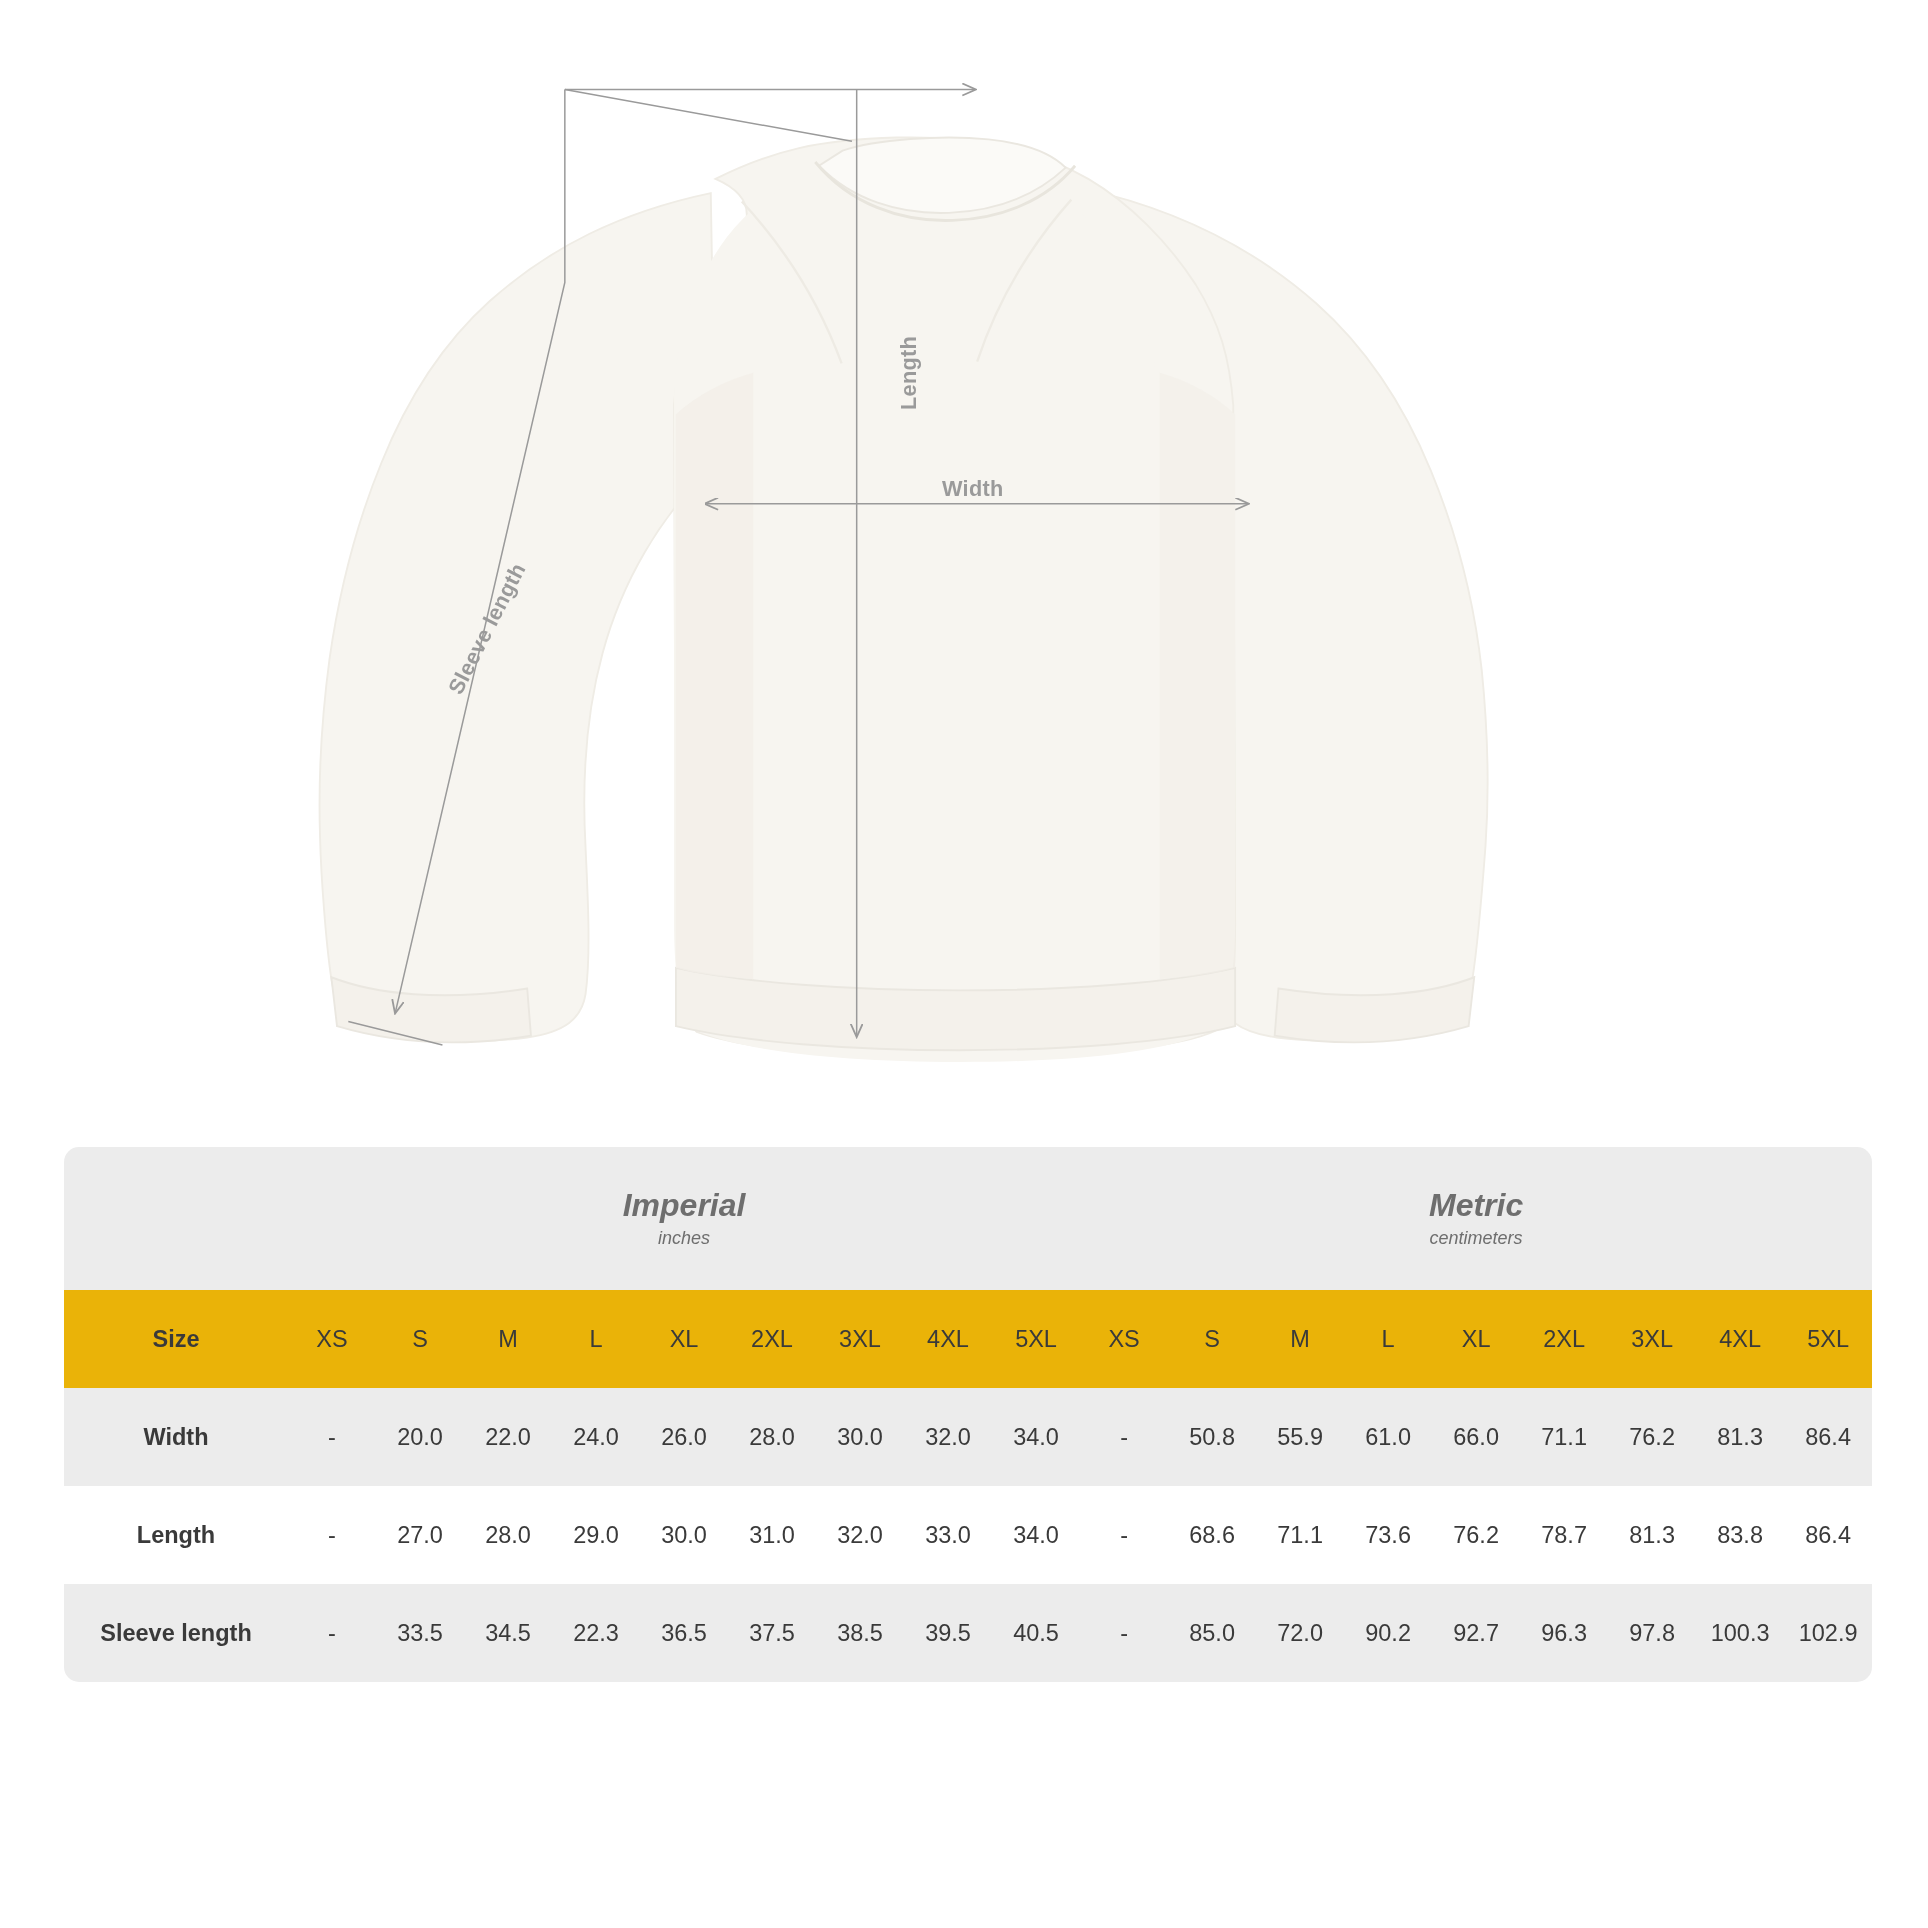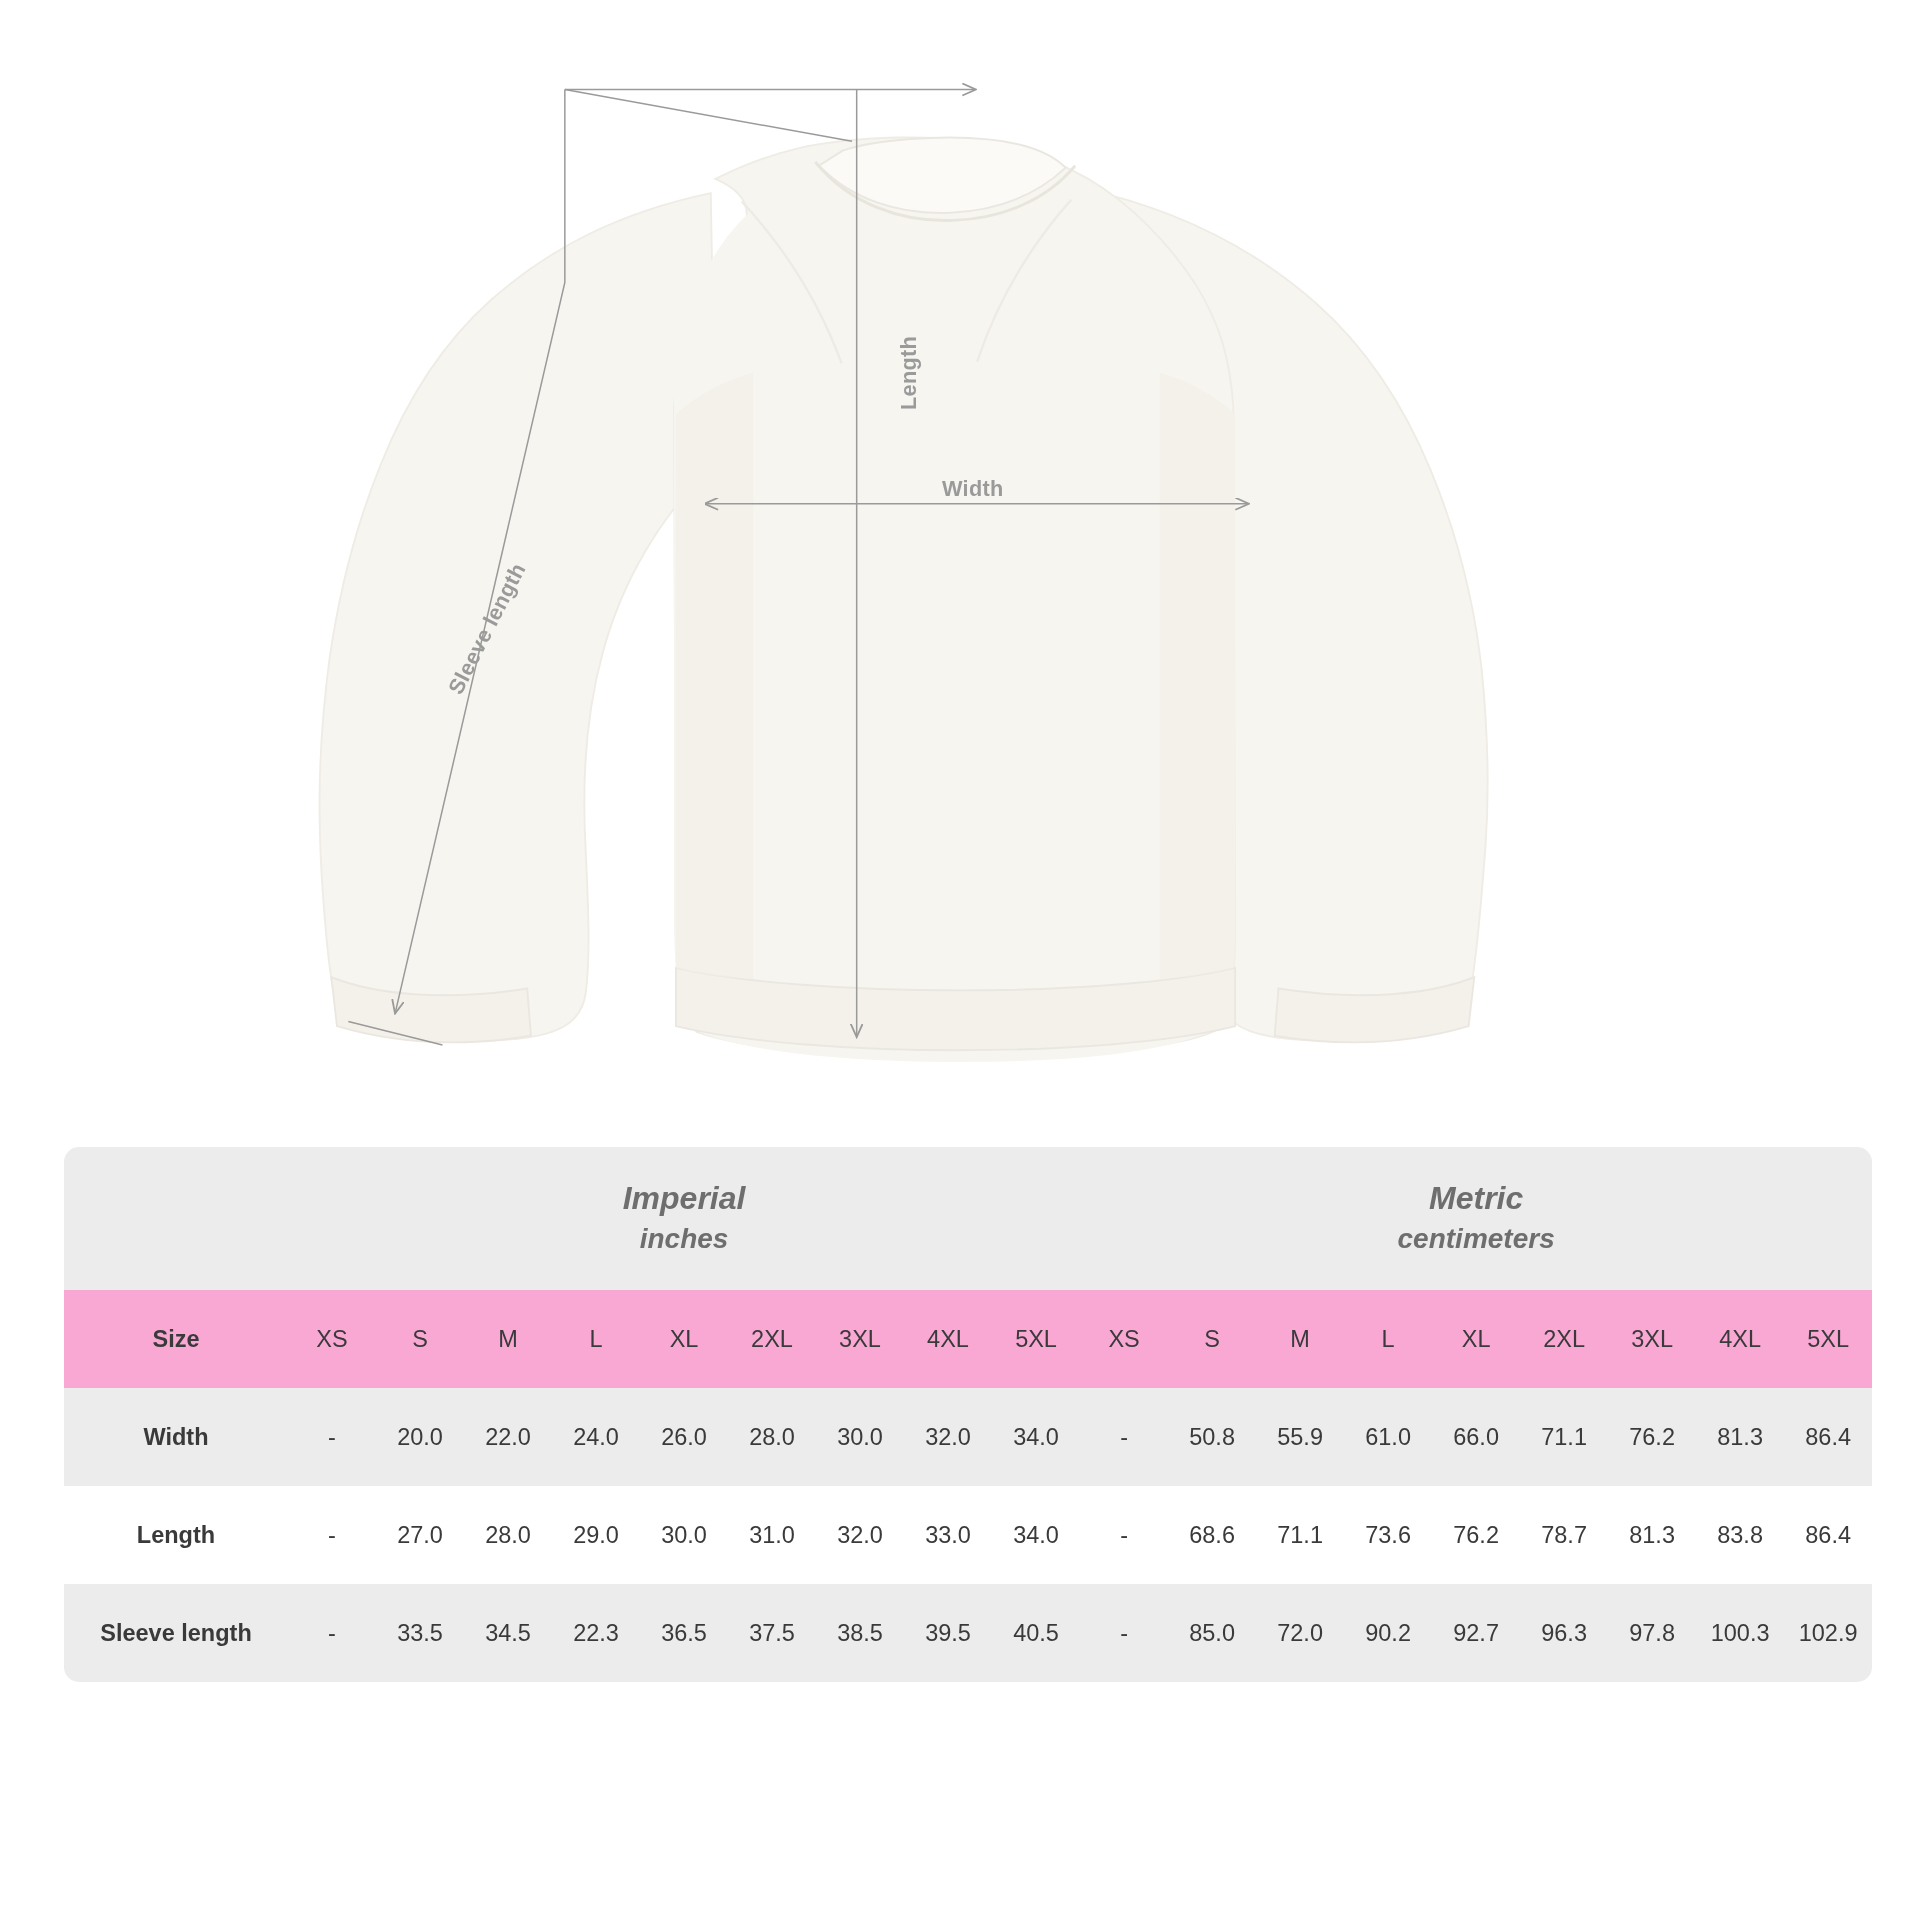--- a/index.html
+++ b/index.html
@@ -101,28 +101,27 @@
     border-top-right-radius: 15px;
   }
   .unit-name {
     font-size: 32px;
     font-weight: bold;
     font-style: italic;
     color: #6e6e6e;
     line-height: 1.25;
   }
   .unit-sub {
-    font-size: 28px;
+    font-size: 18px;
     font-style: italic;
     color: #6e6e6e;
     line-height: 1.5;
-    font-weight: bold;
   }
   .head-row td {
-    background: #f9a8d4;
+    background: #eab308;
     height: 98px;
     font-weight: bold;
     font-size: 24.5px;
     color: #3a3a3a;
     border-bottom: 0.9px solid #e6e6e6;
     border-right: 0.9px solid #eeeeee;
   }
   .head-row td:first-child,
   .row td:first-child {
     font-weight: bold;

